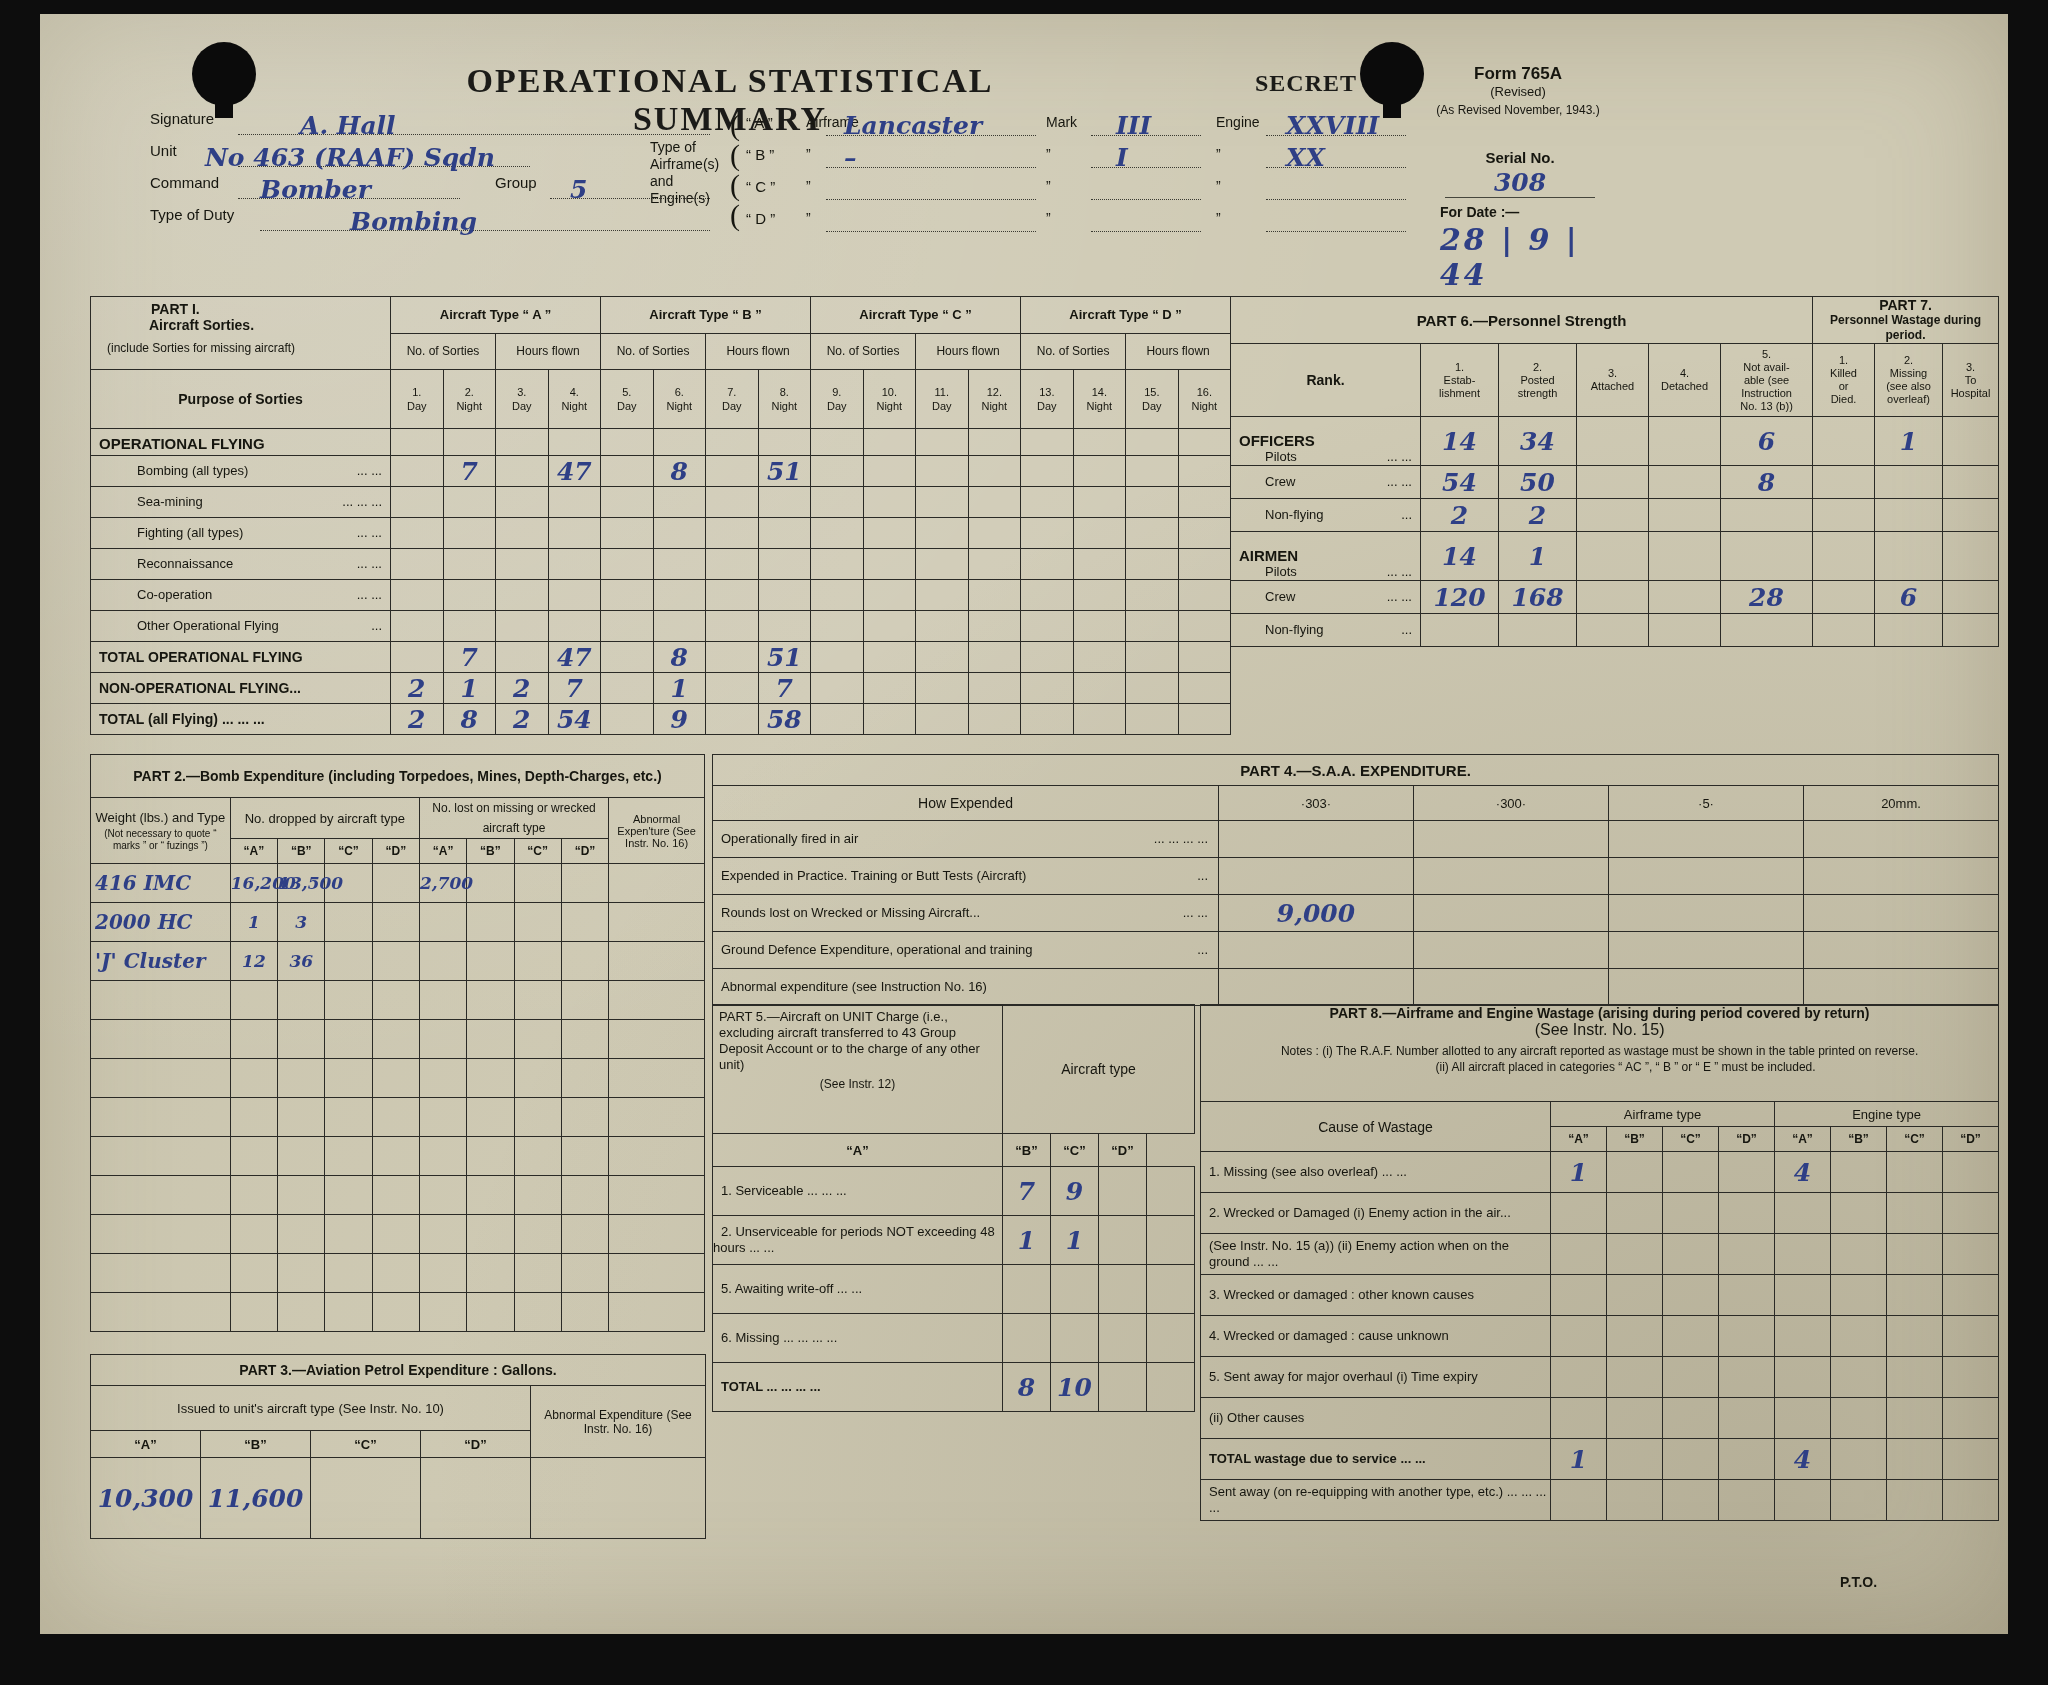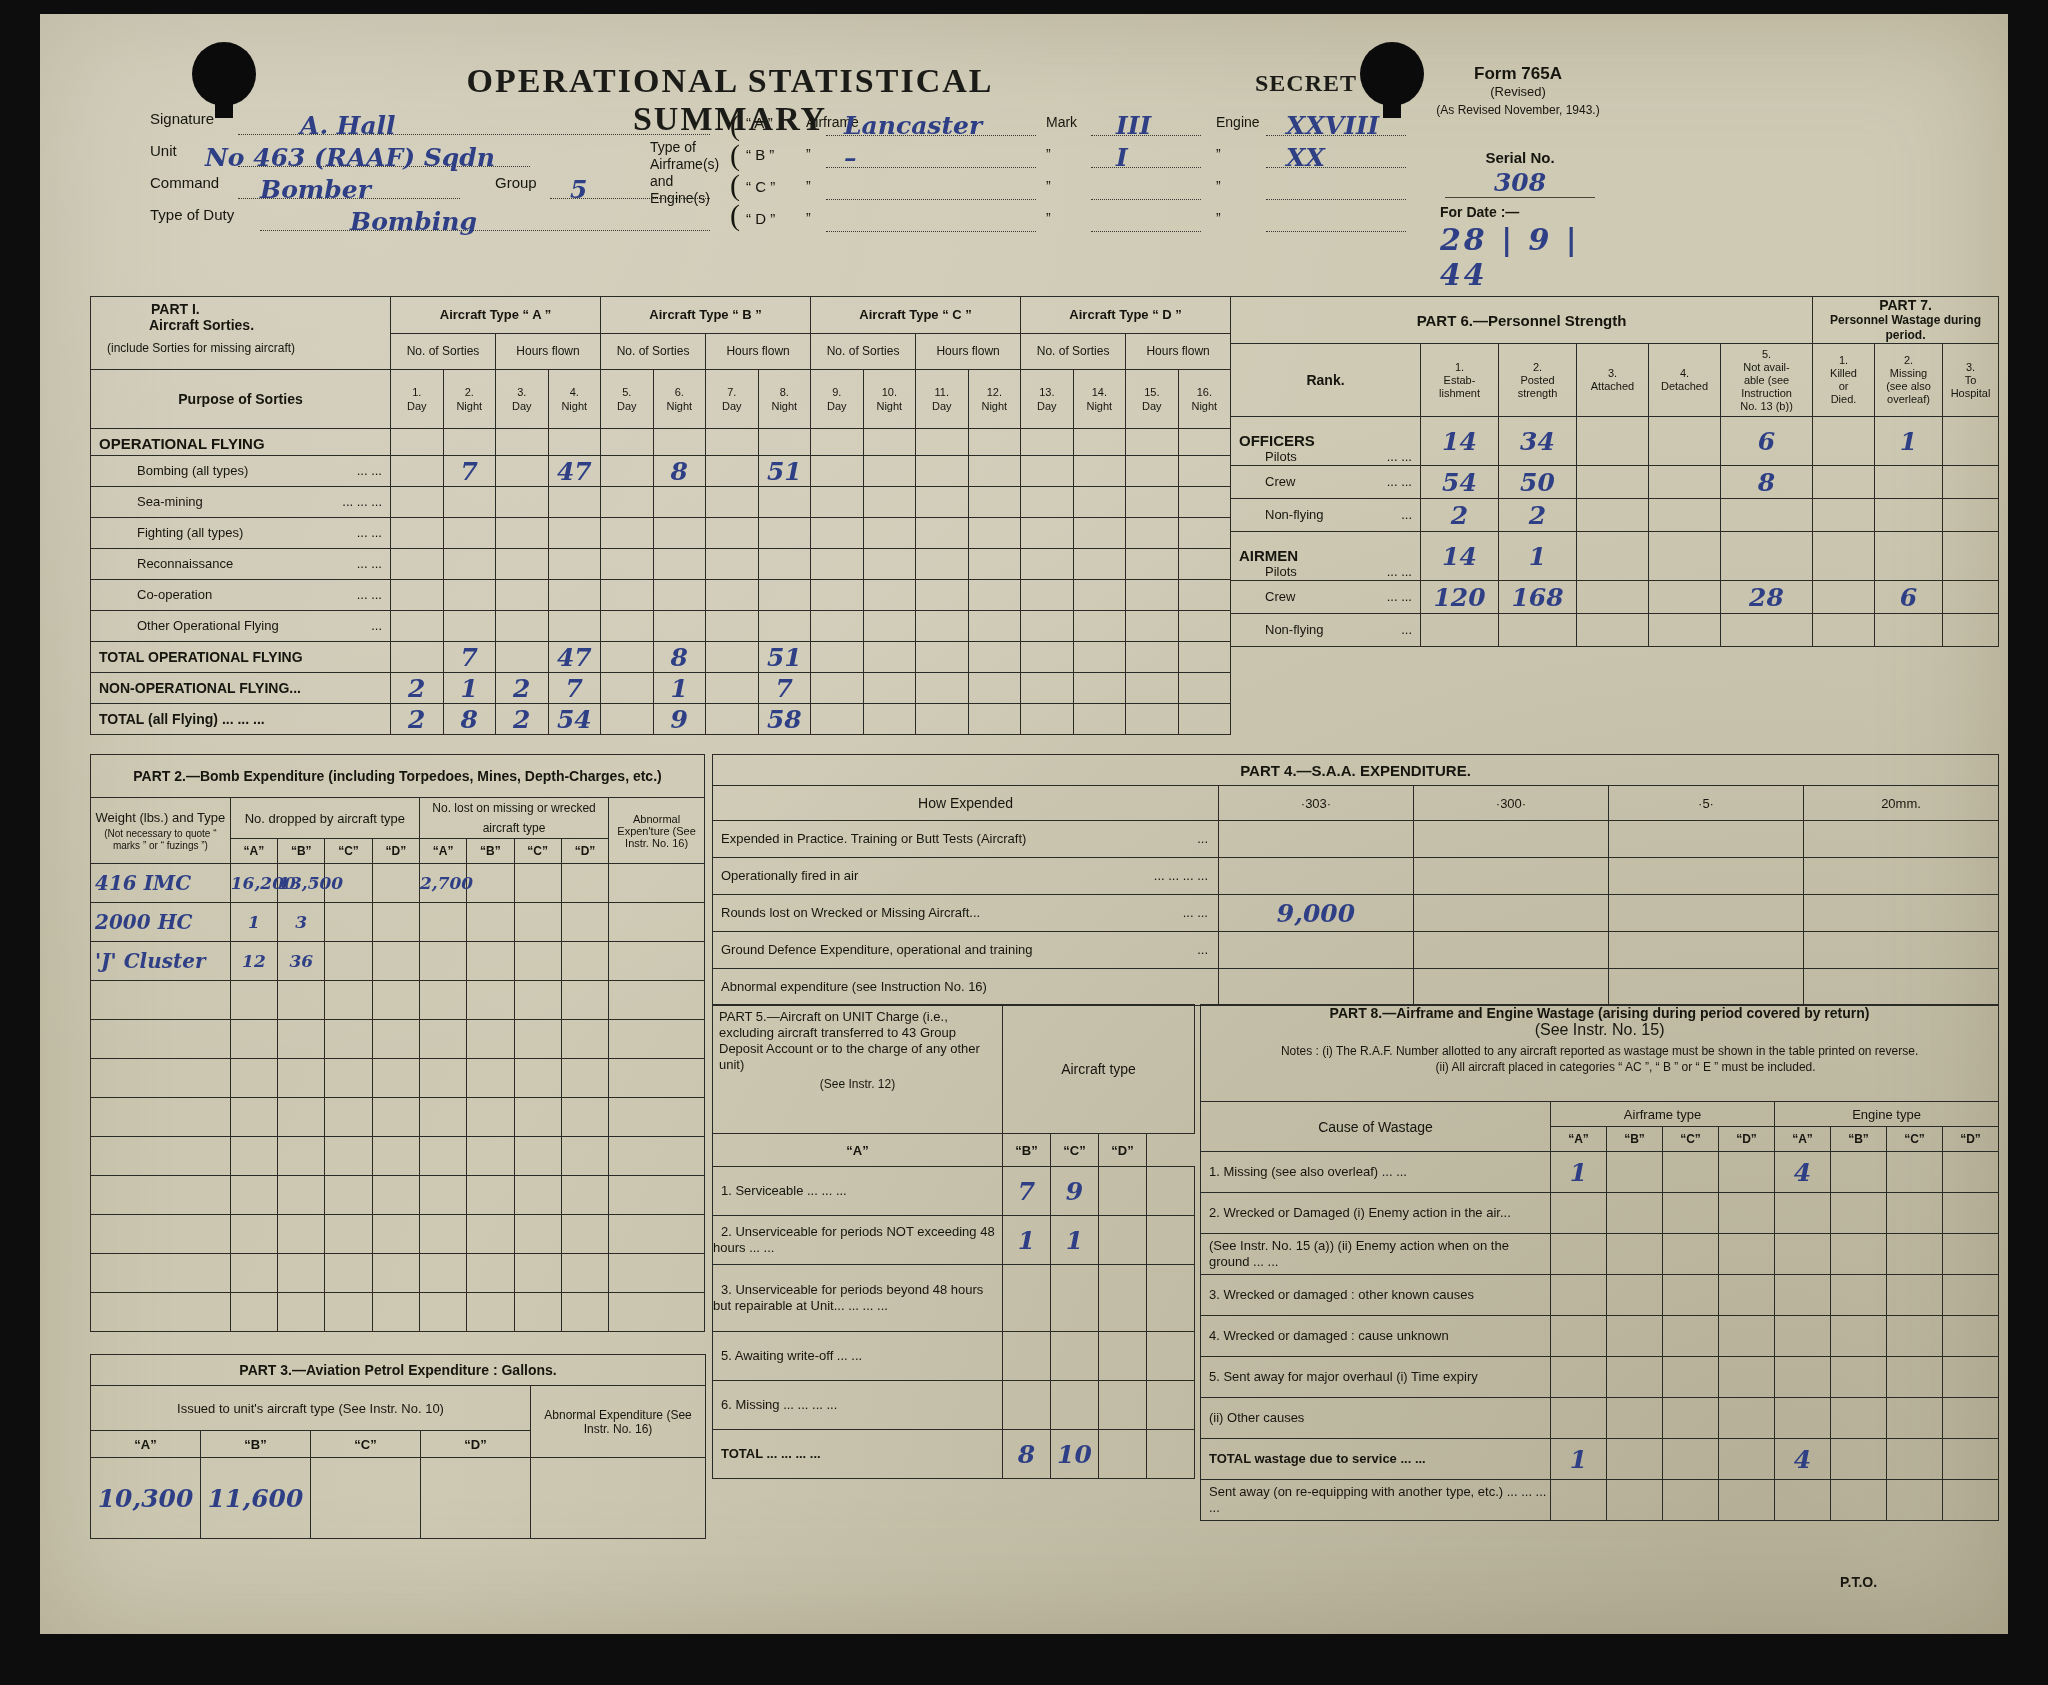--- a/index.html
+++ b/index.html
@@ -882,28 +882,28 @@
                 <div class="lbl ctr" style="font-size:13px;">·300·</div>
               </td>
               <td class="ctr" style="height:34px;">
                 <div class="lbl ctr" style="font-size:13px;">·5·</div>
               </td>
               <td class="ctr" style="height:34px;">
                 <div class="lbl ctr" style="font-size:13px;">20mm.</div>
               </td>
             </tr>
             <tr>
+              <td class="lft" style="height:36px;"><span class="lbl" style="padding-left:8px;">Operationally fired in air</span><span class="lbl" style="float:right;padding-right:10px;">...    ...    ...    ...</span></td>
+              <td class="ctr" style="height:36px;"></td>
+              <td class="ctr" style="height:36px;"></td>
+              <td class="ctr" style="height:36px;"></td>
+              <td class="ctr" style="height:36px;"></td>
+            </tr>
+            <tr>
               <td class="lft" style="height:36px;"><span class="lbl" style="padding-left:8px;">Expended in Practice. Training or Butt Tests (Aircraft)</span><span class="lbl" style="float:right;padding-right:10px;">...</span></td>
-              <td class="ctr" style="height:36px;"></td>
-              <td class="ctr" style="height:36px;"></td>
-              <td class="ctr" style="height:36px;"></td>
-              <td class="ctr" style="height:36px;"></td>
-            </tr>
-            <tr>
-              <td class="lft" style="height:36px;"><span class="lbl" style="padding-left:8px;">Operationally fired in air</span><span class="lbl" style="float:right;padding-right:10px;">...    ...    ...    ...</span></td>
               <td class="ctr" style="height:36px;"></td>
               <td class="ctr" style="height:36px;"></td>
               <td class="ctr" style="height:36px;"></td>
               <td class="ctr" style="height:36px;"></td>
             </tr>
             <tr>
               <td class="lft" style="height:36px;"><span class="lbl" style="padding-left:8px;">Rounds lost on Wrecked or Missing Aircraft...</span><span class="lbl" style="float:right;padding-right:10px;">...    ...</span></td>
               <td class="ctr" style="height:36px;"><span class="hw hwmed">9,000</span></td>
               <td class="ctr" style="height:36px;"></td>
               <td class="ctr" style="height:36px;"></td>
@@ -964,27 +964,20 @@
               <td class="lft" style="height:48px;"><span class="lbl" style="padding-left:8px;">1. Serviceable    ...    ...    ...</span></td>
               <td class="ctr"><span class="hw hwmed">7</span></td>
               <td class="ctr"><span class="hw hwmed">9</span></td>
               <td class="ctr"></td>
               <td class="ctr"></td>
             </tr>
             <tr>
               <td class="lft" style="height:48px;"><span class="lbl" style="padding-left:8px;">2. Unserviceable for periods NOT exceeding 48 hours    ...    ...</span></td>
               <td class="ctr"><span class="hw hwmed">1</span></td>
               <td class="ctr"><span class="hw hwmed">1</span></td>
-              <td class="ctr"></td>
-              <td class="ctr"></td>
-            </tr>
-            <tr>
-              <td class="lft" style="height:66px;"><span class="lbl" style="padding-left:8px;">3. Unserviceable for periods beyond 48 hours but repairable at Unit...    ...    ...    ...</span></td>
-              <td class="ctr"></td>
-              <td class="ctr"></td>
               <td class="ctr"></td>
               <td class="ctr"></td>
             </tr>
             <tr>
               <td class="lft" style="height:48px;"><span class="lbl" style="padding-left:8px;">5. Awaiting write-off    ...    ...</span></td>
               <td class="ctr"></td>
               <td class="ctr"></td>
               <td class="ctr"></td>
               <td class="ctr"></td>
             </tr>

